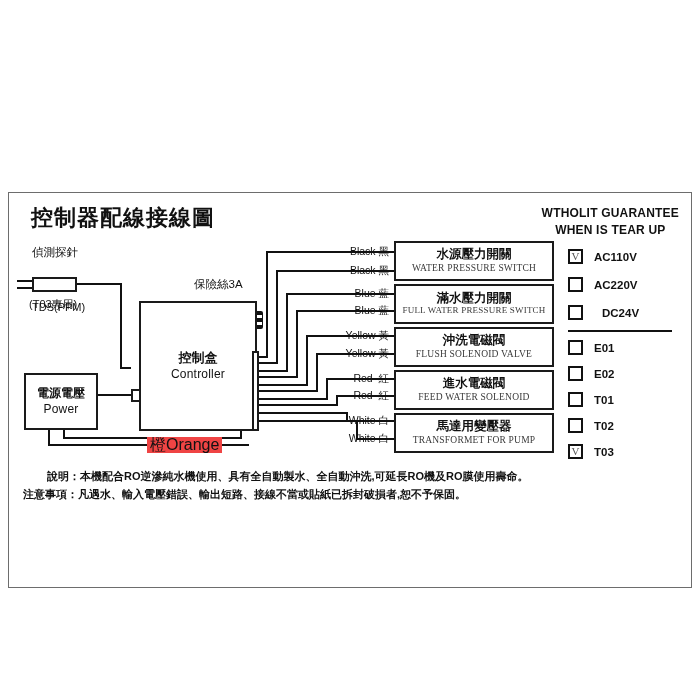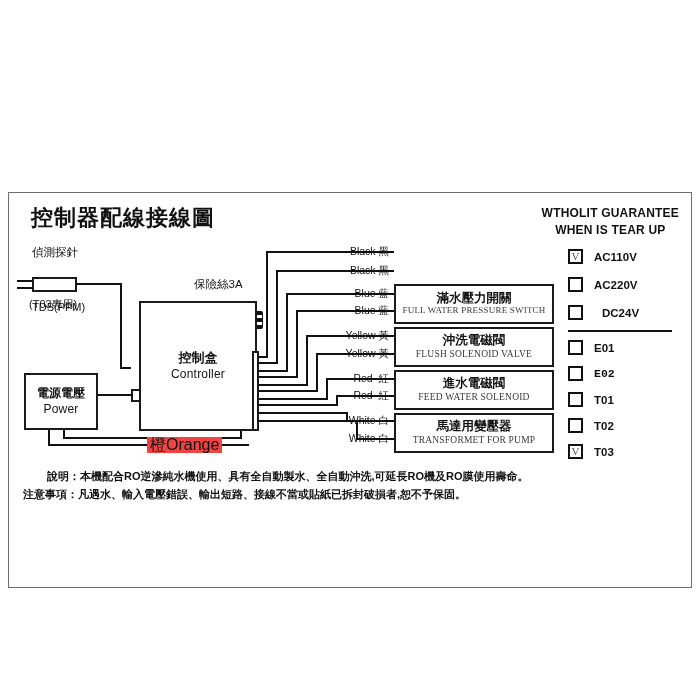--- a/index.html
+++ b/index.html
@@ -204,20 +204,24 @@
       <div class="wirelabel" style="left:265px;top:196px;width:115px;">
         <span>Red</span>&nbsp;&nbsp;<span>紅</span>
       </div>
       <div class="wirelabel" style="left:265px;top:221px;width:115px;">
         <span>White</span>&nbsp;<span>白</span>
       </div>
       <div class="wirelabel" style="left:265px;top:239px;width:115px;">
         <span>White</span>&nbsp;<span>白</span>
       </div>
 
+      <div class="box" style="left:385px;top:48px;width:160px;height:40px;">
+        <span class="cn">水源壓力開關</span>
+        <span class="en">WATER PRESSURE SWITCH</span>
+      </div>
       <div class="box" style="left:385px;top:91px;width:160px;height:40px;">
         <span class="cn">滿水壓力開關</span>
         <span class="en" style="font-size:9px;">FULL WATER PRESSURE SWITCH</span>
       </div>
       <div class="box" style="left:385px;top:134px;width:160px;height:40px;">
         <span class="cn">沖洗電磁閥</span>
         <span class="en">FLUSH SOLENOID VALVE</span>
       </div>
       <div class="box" style="left:385px;top:177px;width:160px;height:40px;">
         <span class="cn">進水電磁閥</span>
@@ -245,21 +249,21 @@
         <span class="chk"></span>
         <span class="txt">DC24V</span>
       </div>
 
       <div class="divider" style="left:559px;top:137px;width:104px;"></div>
 
       <div class="opt" style="left:559px;top:147px;">
         <span class="chk"></span>
         <span class="txt">E01</span>
       </div>
-      <div class="opt" style="left:559px;top:173px;font-family:Liberation Mono, monospace;">
+      <div class="opt" style="left:559px;top:173px;">
         <span class="chk"></span>
         <span class="txt">E02</span>
       </div>
       <div class="opt" style="left:559px;top:199px;">
         <span class="chk"></span>
         <span class="txt">T01</span>
       </div>
       <div class="opt" style="left:559px;top:225px;">
         <span class="chk"></span>
         <span class="txt">T02</span>

